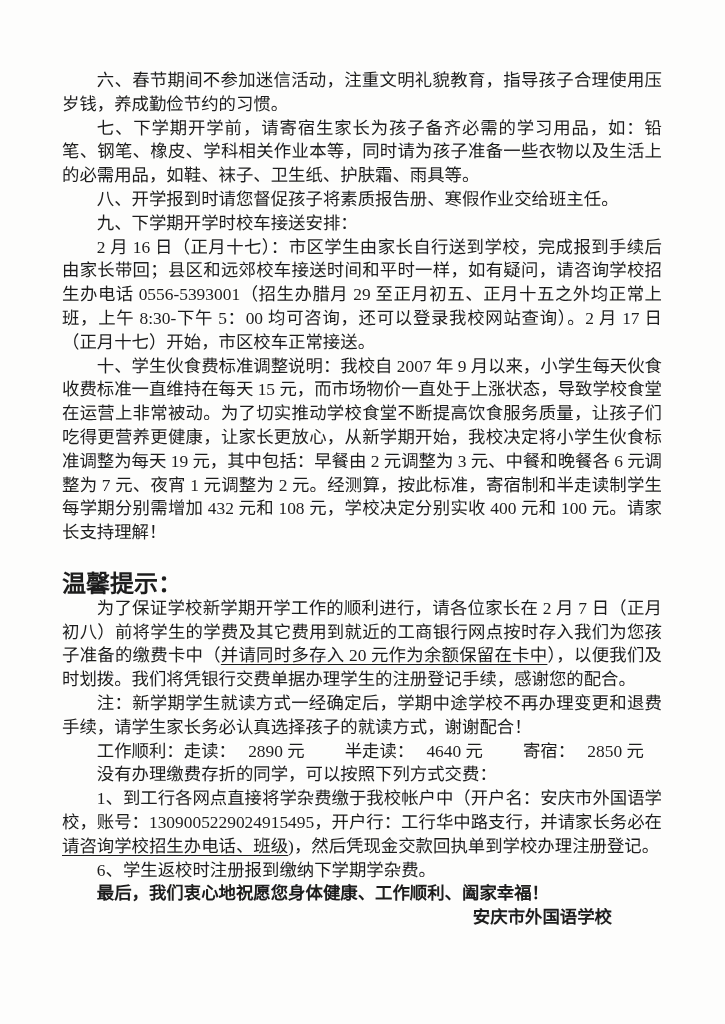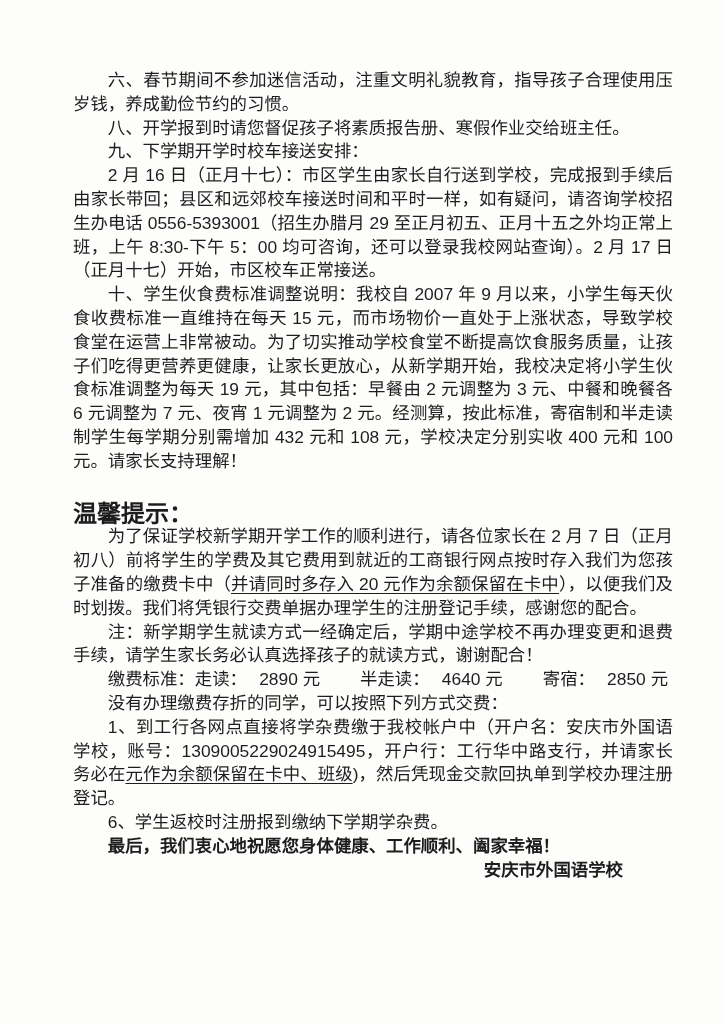--- a/index.html
+++ b/index.html
@@ -9,25 +9,25 @@
   }
   body {
     width: 725px;
     height: 1024px;
     position: relative;
     overflow: hidden;
     background: #fdfdfc;
   }
   .page {
     position: absolute;
-    left: 73px;
+    left: 62px;
     top: 69px;
     width: 600px;
     color: #1d1d1d;
-    font-family: Liberation Sans, sans-serif;
+    font-family: Liberation Serif, serif;
     font-size: 17.4px;
     line-height: 23.8px;
     text-align: justify;
   }
   .page p {
     margin: 0;
     text-indent: 2em;
   }
   .notice-heading {
     font-weight: bold;
@@ -53,38 +53,39 @@
   }
   .sig-block .sig-line { margin: 0; text-indent: 0; }
 </style>
 </head>
 <body>
 
 <div class="page">
 
   <section>
     <p>六、春节期间不参加迷信活动，注重文明礼貌教育，指导孩子合理使用压岁钱，养成勤俭节约的习惯。</p>
+    <p>七、下学期开学前，请寄宿生家长为孩子备齐必需的学习用品，如：铅笔、钢笔、橡皮、学科相关作业本等，同时请为孩子准备一些衣物以及生活上的必需用品，如鞋、袜子、卫生纸、护肤霜、雨具等。</p>
     <p>八、开学报到时请您督促孩子将素质报告册、寒假作业交给班主任。</p>
     <p>九、下学期开学时校车接送安排：</p>
     <p>2 月 16 日（正月十七）：市区学生由家长自行送到学校，完成报到手续后由家长带回；县区和远郊校车接送时间和平时一样，如有疑问，请咨询学校招生办电话 0556-5393001（招生办腊月 29 至正月初五、正月十五之外均正常上班，上午 8:30-下午 5：00 均可咨询，还可以登录我校网站查询）。2 月 17 日（正月十七）开始，市区校车正常接送。</p>
     <p>十、学生伙食费标准调整说明：我校自 2007 年 9 月以来，小学生每天伙食收费标准一直维持在每天 15 元，而市场物价一直处于上涨状态，导致学校食堂在运营上非常被动。为了切实推动学校食堂不断提高饮食服务质量，让孩子们吃得更营养更健康，让家长更放心，从新学期开始，我校决定将小学生伙食标准调整为每天 19 元，其中包括：早餐由 2 元调整为 3 元、中餐和晚餐各 6 元调整为 7 元、夜宵 1 元调整为 2 元。经测算，按此标准，寄宿制和半走读制学生每学期分别需增加 432 元和 108 元，学校决定分别实收 400 元和 100 元。请家长支持理解！</p>
   </section>
 
   <section>
     <h2 class="notice-heading">温馨提示：</h2>
 
     <p><span>为了保证学校新学期开学工作的顺利进行，请各位家长在 2 月 7 日（正月初八）前将学生的学费及其它费用到就近的工商银行网点按时存入我们为您孩子准备的缴费卡中（</span><span class="u">并请同时多存入 20 元作为余额保留在卡中</span><span>），以便我们及时划拨。我们将凭银行交费单据办理学生的注册登记手续，感谢您的配合。</span></p>
 
     <p>注：新学期学生就读方式一经确定后，学期中途学校不再办理变更和退费手续，请学生家长务必认真选择孩子的就读方式，谢谢配合！</p>
 
-    <p class="fee-line"><span>缴费标准：</span><span>走读：</span><span class="fee-value">2890 元</span><span class="fee-label-next">半走读：</span><span class="fee-value">4640 元</span><span class="fee-label-next">寄宿：</span><span class="fee-value">2850 元</span></p>
+    <p class="fee-line"><span>工作顺利：</span><span>走读：</span><span class="fee-value">2890 元</span><span class="fee-label-next">半走读：</span><span class="fee-value">4640 元</span><span class="fee-label-next">寄宿：</span><span class="fee-value">2850 元</span></p>
 
     <p>没有办理缴费存折的同学，可以按照下列方式交费：</p>
 
-    <p><span>1、到工行各网点直接将学杂费缴于我校帐户中（开户名：安庆市外国语学校，账号：1309005229024915495，开户行：工行华中路支行，并请家长务必在</span><span class="u">元作为余额保留在卡中、班级</span><span>)，然后凭现金交款回执单到学校办理注册登记。</span></p>
+    <p><span>1、到工行各网点直接将学杂费缴于我校帐户中（开户名：安庆市外国语学校，账号：1309005229024915495，开户行：工行华中路支行，并请家长务必在</span><span class="u">请咨询学校招生办电话、班级</span><span>)，然后凭现金交款回执单到学校办理注册登记。</span></p>
 
     <p>6、学生返校时注册报到缴纳下学期学杂费。</p>
 
     <p class="closing">最后，我们衷心地祝愿您身体健康、工作顺利、阖家幸福！</p>
   </section>
 
   <div class="sig-block">
     <p class="sig-line">安庆市外国语学校</p>
   </div>
 

